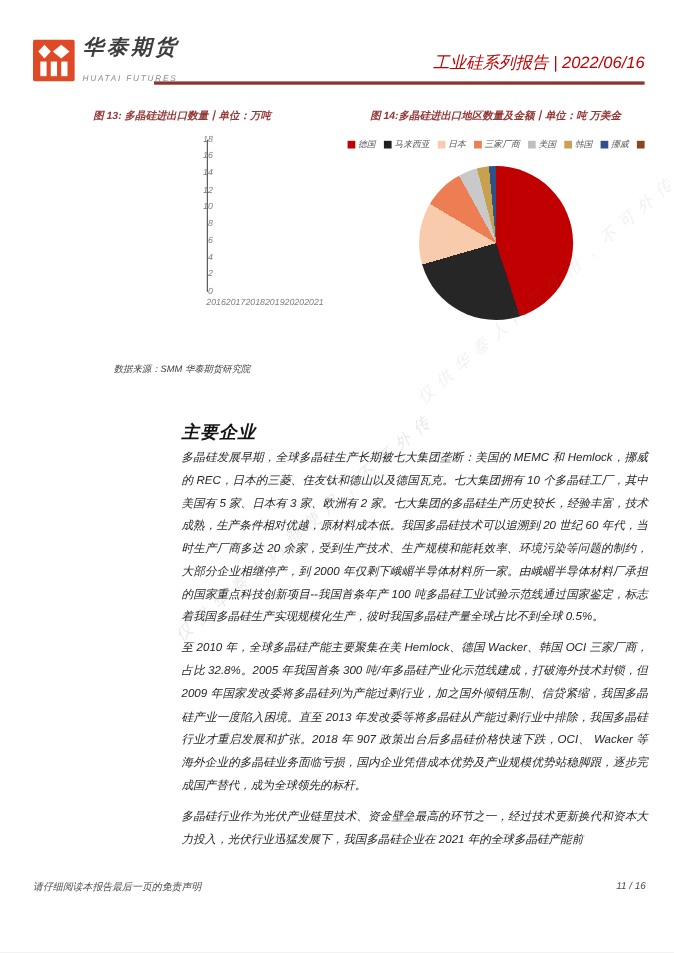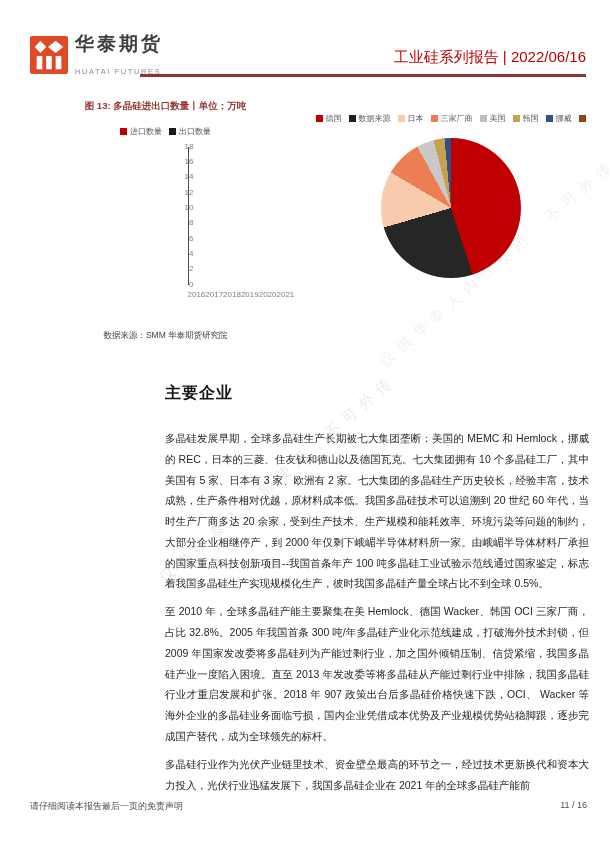--- a/index.html
+++ b/index.html
@@ -1,18 +1,18 @@
 <!DOCTYPE html>
 <html><head>
 <meta charset="utf-8">
 <style>
   * { margin:0; padding:0; box-sizing:border-box; }
   html,body { background:#e8e8e8; }
   body { font-family:"Liberation Sans","DejaVu Sans",sans-serif; }
-  .page { position:relative; width:613px; height:866px; margin:0 auto; background:#ffffff; overflow:hidden; }
+  .page { position:relative; width:613px; height:866px; margin:0 auto; background:#ffffff; overflow:hidden;font-style:italic; }
 
   
   .header { position:absolute; top:34px; left:30px; right:27px; display:flex; justify-content:space-between; align-items:flex-start; }
   .logo { display:flex; align-items:center; gap:7px; }
   .logo-txt-cn { font-size:19px; font-weight:bold; color:#3d3d3d; letter-spacing:3px; line-height:1.1; }
   .logo-txt-en { font-size:7.5px; color:#8c8c8c; letter-spacing:1.6px; margin-top:12px; }
   .report-label { font-size:15px; color:#c00000; margin-top:14px; }
   .header-rule { position:absolute; top:74px; left:140px; right:27px; height:3px; background:#8e3332; }
 
   
@@ -36,21 +36,21 @@
   .bar { display:inline-block; }
   .bc-xlabels { position:absolute; left:22px; right:5px; bottom:0; height:12px; display:flex; }
   .x-tick { flex:1; text-align:center; font-size:8px; color:#808080; line-height:12px; }
 
   
   .pie-wrap { display:flex; justify-content:center; margin-top:14px; }
   .pie { width:140px; height:140px; border-radius:50%; }
 
   
   .main { position:absolute; left:165px; right:24px; top:383px; }
-  .main h2 { font-size:16px; font-weight:bold; color:#141414; margin-bottom:24px; letter-spacing:1px; }
+  .main h2 { font-size:16px; font-weight:bold; color:#141414; margin-bottom:2px; letter-spacing:1px; }
   .main p { font-size:10.5px; color:#262626; line-height:1.98; text-align:justify; margin-bottom:7px; }
 
   
   .watermark { position:absolute; font-size:15px; letter-spacing:7px; color:rgba(128,116,104,0.16); white-space:nowrap; pointer-events:none; transform-origin:left bottom; transform:rotate(-41deg); }
   #wm1 { left:168px; top:568px; }
   #wm2 { left:388px; top:352px; color:rgba(128,116,104,0.10); }
 
   
   .footer { position:absolute; top:800px; left:30px; right:26px; display:flex; justify-content:space-between; font-size:9px; color:#4d4d4d; }
 </style>
@@ -76,30 +76,20 @@
     </div>
     <div class="report-label">工业硅系列报告 | 2022/06/16</div>
   </div>
   <div class="header-rule"></div>
 
   <div class="charts">
 
     <div class="fig">
       <div class="fig-title">图 13: 多晶硅进出口数量丨单位：万吨</div>
       <div class="fig-underline"></div>
-      <div class="legend" id="legend13">
-          <span class="legend-item">
-            <span class="swatch" style="background: rgb(192, 0, 0);"></span>
-            <span class="legend-label">进口数量</span>
-          </span>
-          <span class="legend-item">
-            <span class="swatch" style="background: rgb(26, 26, 26);"></span>
-            <span class="legend-label">出口数量</span>
-          </span>
-        </div>
       <div class="bar-chart" id="barchart">
         <div class="bc-yaxis" id="bcYaxis">
             <div class="y-tick" style="bottom: calc(100% - 4px);">18</div>
             <div class="y-tick" style="bottom: calc(88.8889% - 4px);">16</div>
             <div class="y-tick" style="bottom: calc(77.7778% - 4px); margin-left: 24px;">14</div>
             <div class="y-tick" style="bottom: calc(66.6667% - 4px);">12</div>
             <div class="y-tick" style="bottom: calc(55.5556% - 4px);">10</div>
             <div class="y-tick" style="bottom: calc(44.4444% - 4px);">8</div>
             <div class="y-tick" style="bottom: calc(33.3333% - 4px);">6</div>
             <div class="y-tick" style="bottom: calc(22.2222% - 4px);">4</div>
@@ -139,29 +129,30 @@
             <div class="x-tick">2019</div>
             <div class="x-tick">2020</div>
             <div class="x-tick">2021</div>
           </div>
       </div>
       <div class="src-rule"></div>
       <div class="source">数据来源：SMM 华泰期货研究院</div>
     </div>
 
     <div class="fig">
+      <div class="fig-title">图 14:多晶硅进出口地区数量及金额丨单位：吨 万美金</div>
       <div class="fig-underline"></div>
       <div class="legend" id="legend14">
           <span class="legend-item">
             <span class="swatch" style="background: rgb(192, 0, 0);"></span>
             <span class="legend-label">德国</span>
           </span>
           <span class="legend-item">
             <span class="swatch" style="background: rgb(31, 31, 31);"></span>
-            <span class="legend-label">数据来源</span>
+            <span class="legend-label">马来西亚</span>
           </span>
           <span class="legend-item">
             <span class="swatch" style="background: rgb(248, 203, 173);"></span>
             <span class="legend-label">日本</span>
           </span>
           <span class="legend-item">
             <span class="swatch" style="background: rgb(237, 125, 82);"></span>
             <span class="legend-label">三家厂商</span>
           </span>
           <span class="legend-item">

